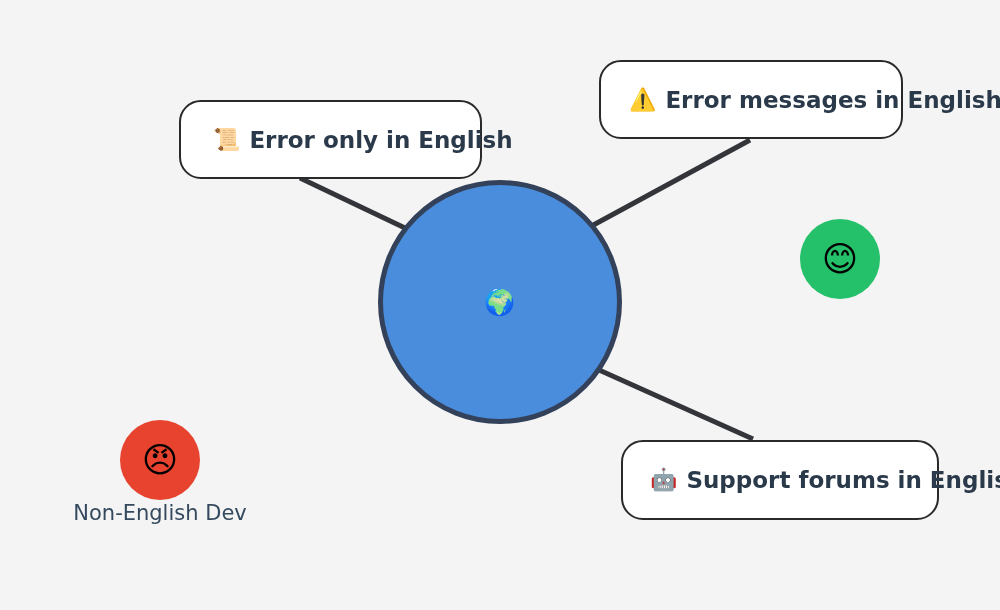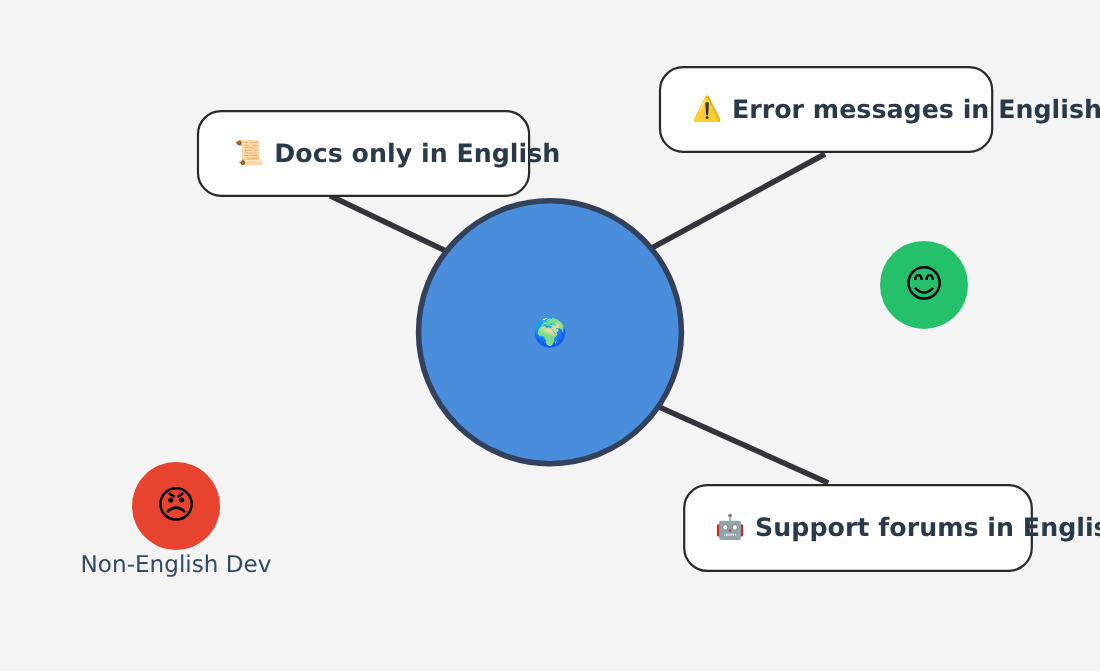--- a/index.html
+++ b/index.html
@@ -163,21 +163,21 @@
 
   <div class="hub" style="left: 378px; top: 180px; width: 244px; height: 244px; background: rgb(74, 141, 221); border-color: rgb(51, 66, 90);">
     <div class="hub-label" style="color: rgb(255, 255, 255);">
       <span class="hub-emoji">🌍</span>
     </div>
   </div>
 
   <div class="callout" id="box-docs" style="left: 179px; top: 100px; width: 303px; height: 79px;">
     <div class="callout-text">
       <span class="callout-emoji">📜</span>
-      <span>Docs only in English</span>
+      <span>Error only in English</span>
     </div>
   </div>
 
   <div class="callout" id="box-error" style="left: 599px; top: 60px; width: 304px; height: 79px;">
     <div class="callout-text">
       <span class="callout-emoji">⚠️</span>
       <span>Error messages in English</span>
     </div>
   </div>
 

